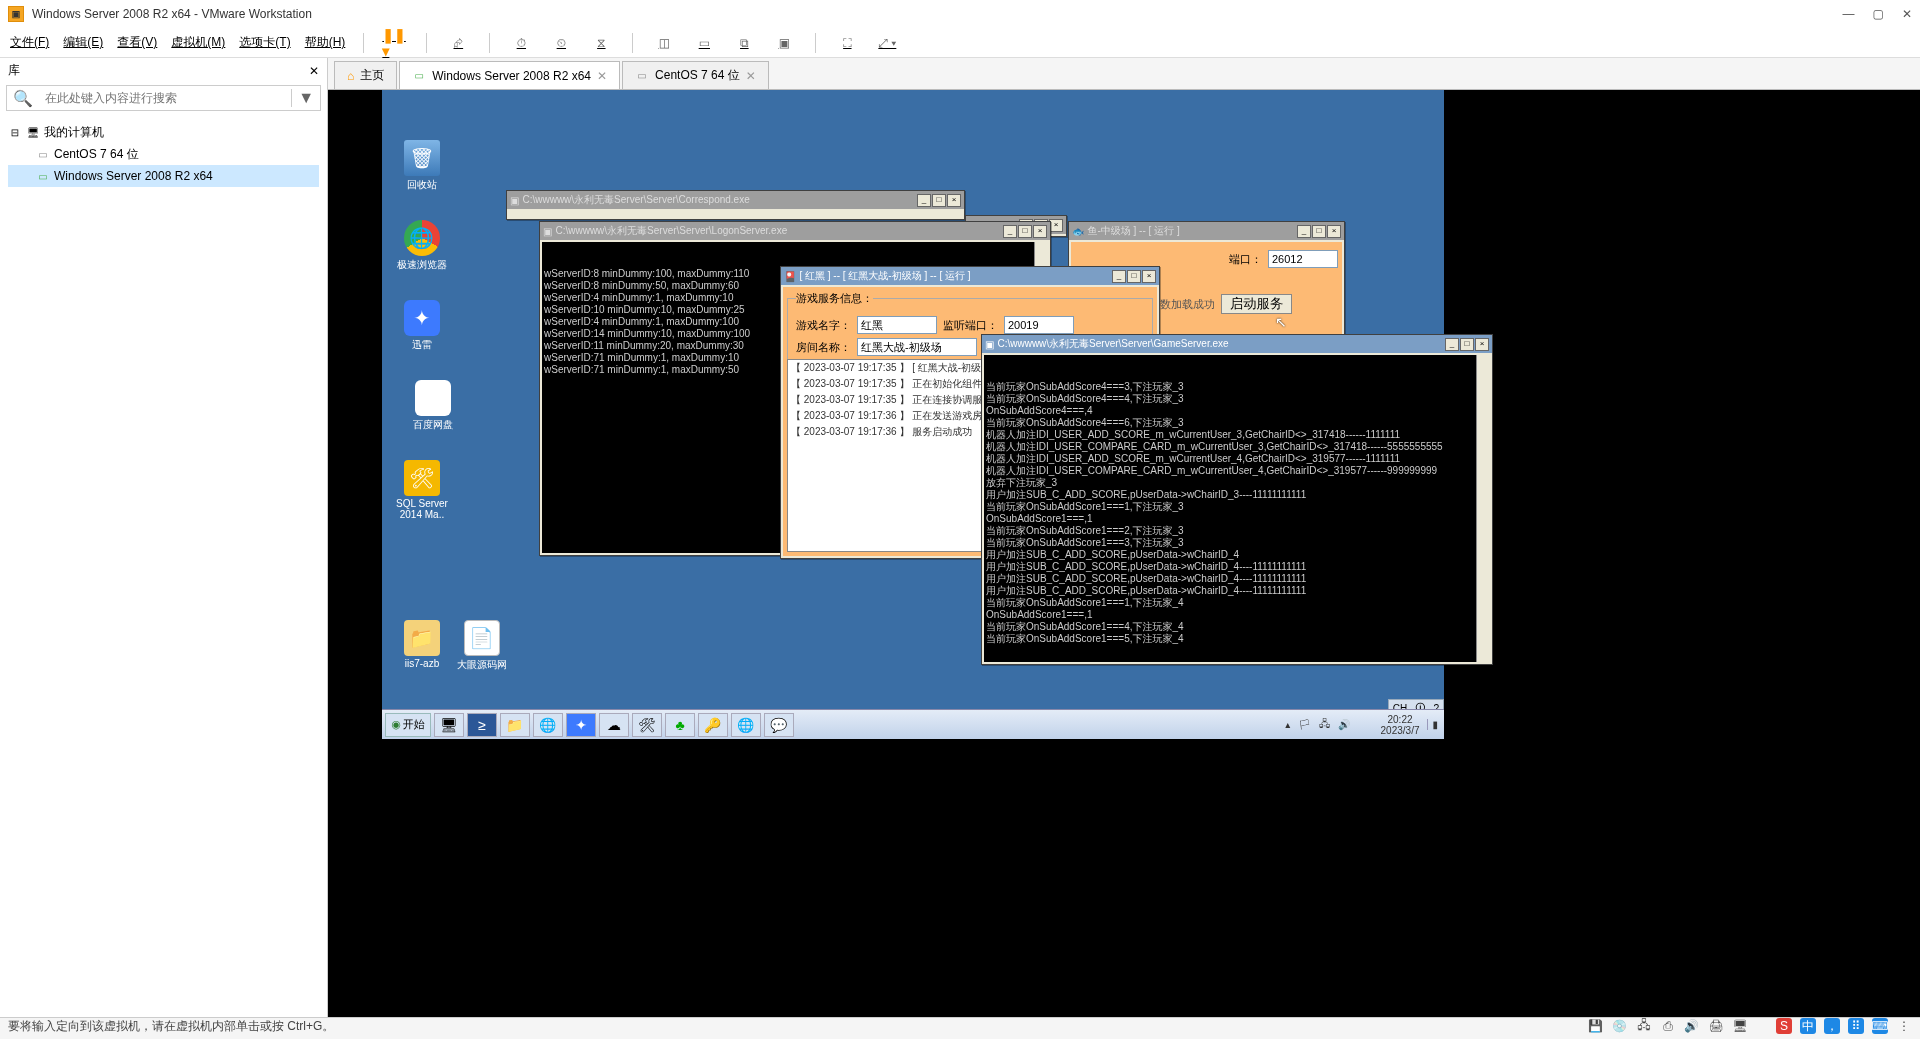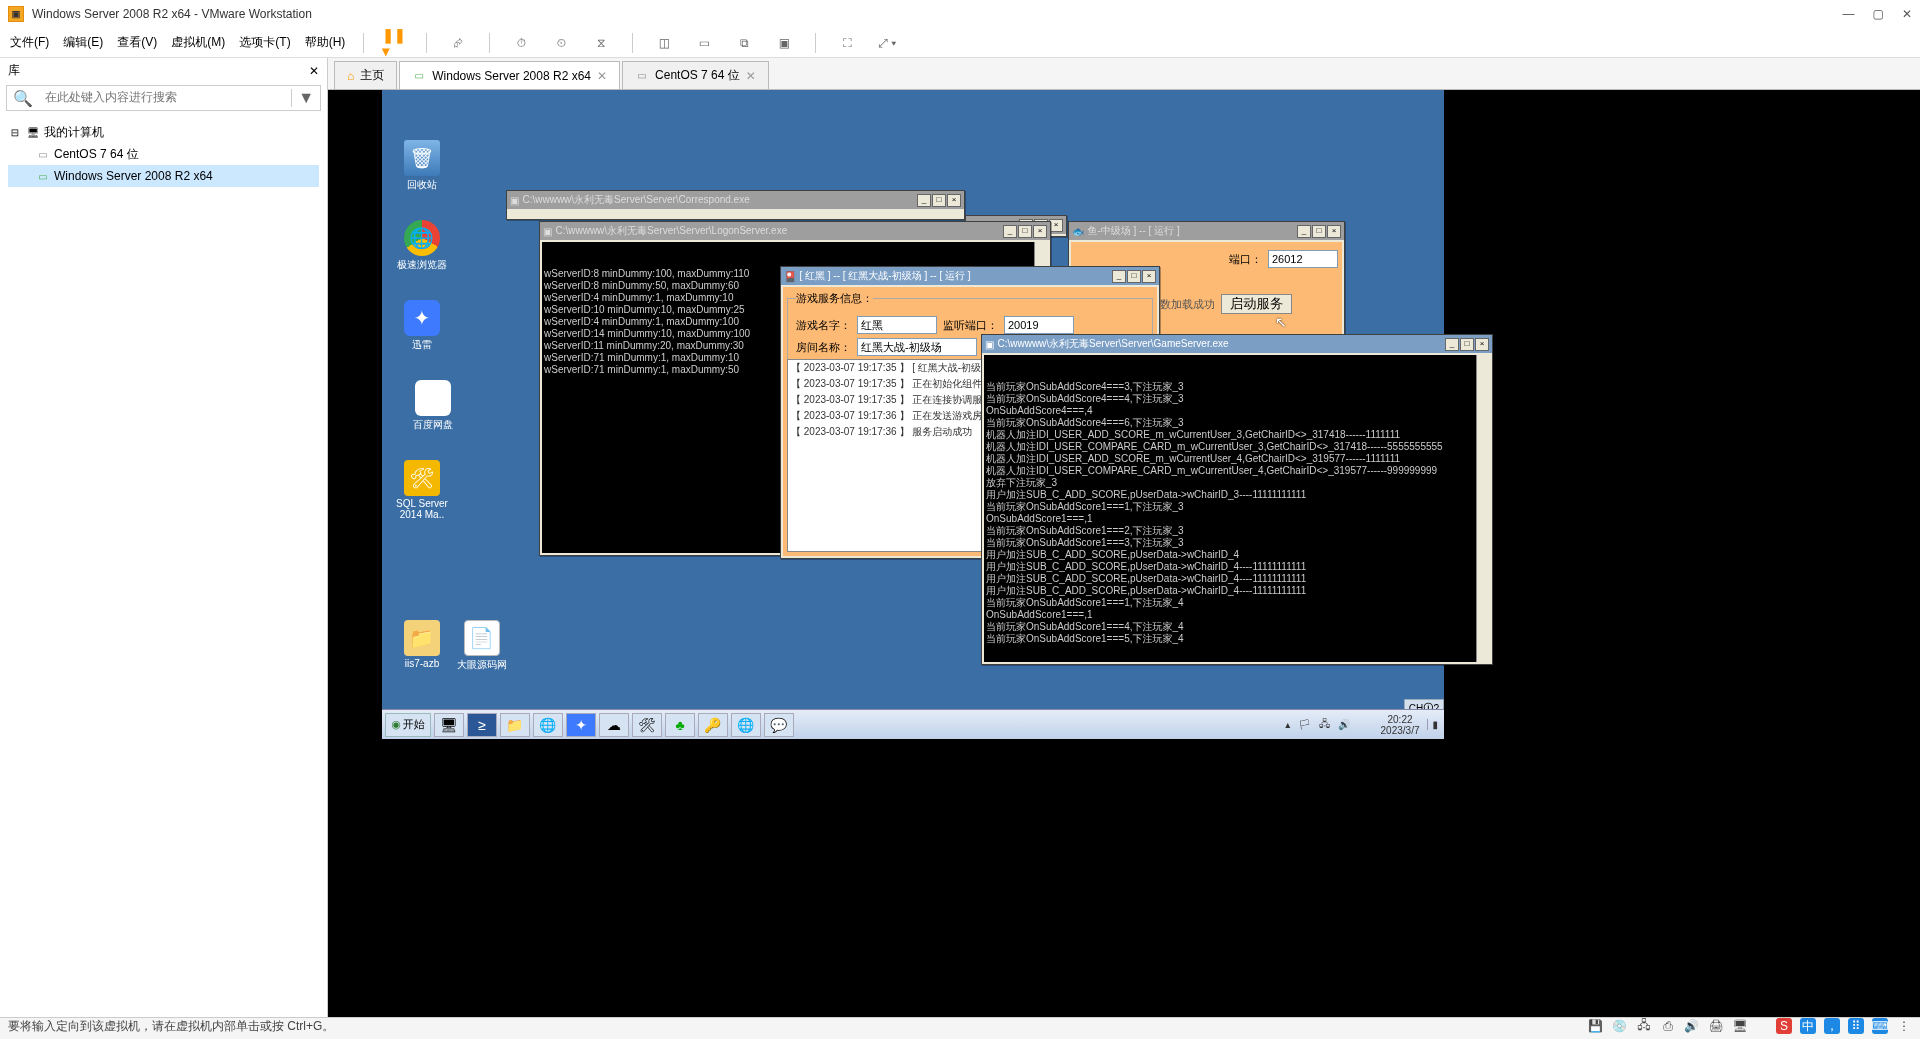--- a/index.html
+++ b/index.html
@@ -5,34 +5,34 @@
 * { margin: 0; padding: 0; box-sizing: border-box; font-family: "Microsoft YaHei", sans-serif; }
 body { width: 1920px; height: 1039px; background: #fff; overflow: hidden; position: relative; }
 
 
 .titlebar { height: 28px; display: flex; align-items: center; padding: 0 8px; background: #fff; font-size: 12px; color: #333; }
 .titlebar .app-icon { width: 16px; height: 16px; background: #f5a623; border: 1px solid #e08e0b; margin-right: 8px; display: inline-flex; align-items: center; justify-content: center; font-size: 9px; font-weight: bold; color: #333; }
 .titlebar .wc { margin-left: auto; display: flex; gap: 18px; color: #555; }
 .titlebar .wc span { cursor: pointer; }
 
 
-.menubar { height: 30px; display: flex; align-items: center; padding: 0 10px; gap: 14px; font-size: 12px; background: #fff; border-bottom: 1px solid #ddd; }
+.menubar { height: 30px; display: flex; align-items: center; padding: 0 10px; gap: 14px; font-size: 12px; background: #fff; border-bottom: 1px solid #ddd; text-decoration: underline; }
 .menubar .sep { width: 1px; height: 20px; background: #ccc; margin: 0 4px; }
 .menubar .tb-btn { width: 26px; height: 26px; display: inline-flex; align-items: center; justify-content: center; color: #666; }
 .menubar .pause { color: #ff9800; font-size: 14px; font-weight: bold; }
 
 
 .main { display: flex; height: calc(100% - 28px - 30px - 22px); }
 
 
 .sidebar { width: 328px; border-right: 1px solid #ccc; display: flex; flex-direction: column; }
 .sidebar-header { display: flex; align-items: center; justify-content: space-between; padding: 4px 8px; font-size: 12px; }
 .sidebar-header .x { cursor: pointer; }
 .search-row { display: flex; align-items: center; border: 1px solid #ccc; margin: 2px 6px 6px; height: 26px; }
-.search-row input { flex: 1; border: none; outline: none; font-size: 12px; padding: 0 6px; font-family: Liberation Mono, monospace; }
+.search-row input { flex: 1; border: none; outline: none; font-size: 12px; padding: 0 6px; }
 .search-row .mag { padding: 0 6px; color: #666; }
 .search-row .dd { padding: 0 6px; color: #666; border-left: 1px solid #ccc; }
 .tree { padding: 4px 8px; font-size: 12px; }
 .tree-row { display: flex; align-items: center; height: 22px; gap: 4px; }
 .tree-row.child { padding-left: 28px; }
 .tree-row.selected { background: #cce8ff; }
 .tree-icon { width: 14px; height: 14px; display: inline-flex; align-items: center; justify-content: center; font-size: 10px; }
 .vm-icon { color: #888; }
 .vm-icon.on { color: #4caf50; }
 
@@ -70,21 +70,21 @@
 .log-list { position: absolute; left: 4px; right: 4px; top: 72px; bottom: 4px; background: #fff; border: 1px solid #888; font-size: 10px; overflow: hidden; }
 .log-list .lr { padding: 1px 3px; color: #333; white-space: nowrap; }
 
 
 .taskbar { position: absolute; left: 0; right: 0; bottom: 0; height: 30px; background: linear-gradient(#e4ecf7, #c1d2ea); border-top: 1px solid #88a; display: flex; align-items: center; font-size: 11px; }
 .taskbar .start { width: 46px; height: 24px; background: #d6e3f3; border: 1px solid #9bb; margin-left: 3px; display: flex; align-items: center; justify-content: center; gap: 2px; }
 .taskbar .tbtn { width: 30px; height: 24px; background: #d6e3f3; border: 1px solid #aab; margin-left: 3px; display: flex; align-items: center; justify-content: center; font-size: 14px; }
 .taskbar .tray { margin-left: auto; display: flex; align-items: center; gap: 8px; padding-right: 6px; font-size: 10px; color: #333; }
 .taskbar .tray .clock { text-align: center; line-height: 11px; margin-left: 22px; }
 
-.lang-strip { position: absolute; right: 0; top: 609px; height: 18px; background: #d5e0ee; border: 1px solid #9ab; display: flex; align-items: center; gap: 0; padding: 0 4px; font-size: 10px; }
+.lang-strip { position: absolute; right: 0; top: 609px; height: 18px; background: #d5e0ee; border: 1px solid #9ab; display: flex; align-items: center; gap: 8px; padding: 0 4px; font-size: 10px; }
 
 
 .statusbar { height: 22px; border-top: 1px solid #ccc; display: flex; align-items: flex-start; padding: 0 8px; font-size: 12px; color: #444; background: #f5f5f5; }
 .statusbar .right-icons { margin-left: auto; display: flex; gap: 8px; align-items: center; }
 .s-ico { width: 16px; height: 16px; display: inline-flex; align-items: center; justify-content: center; font-size: 12px; }
 .s-red { background: #e03e36; color: #fff; border-radius: 3px; }
 .s-blue { background: #1e88e5; color: #fff; border-radius: 3px; }
 
 </style>
 </head>

